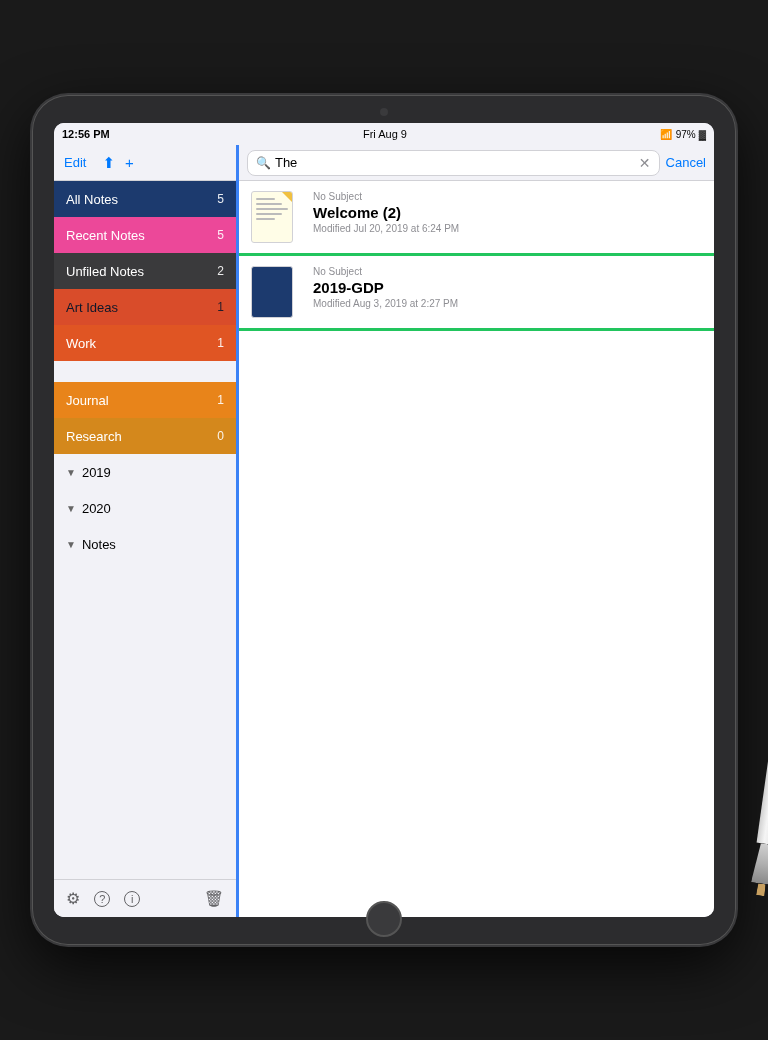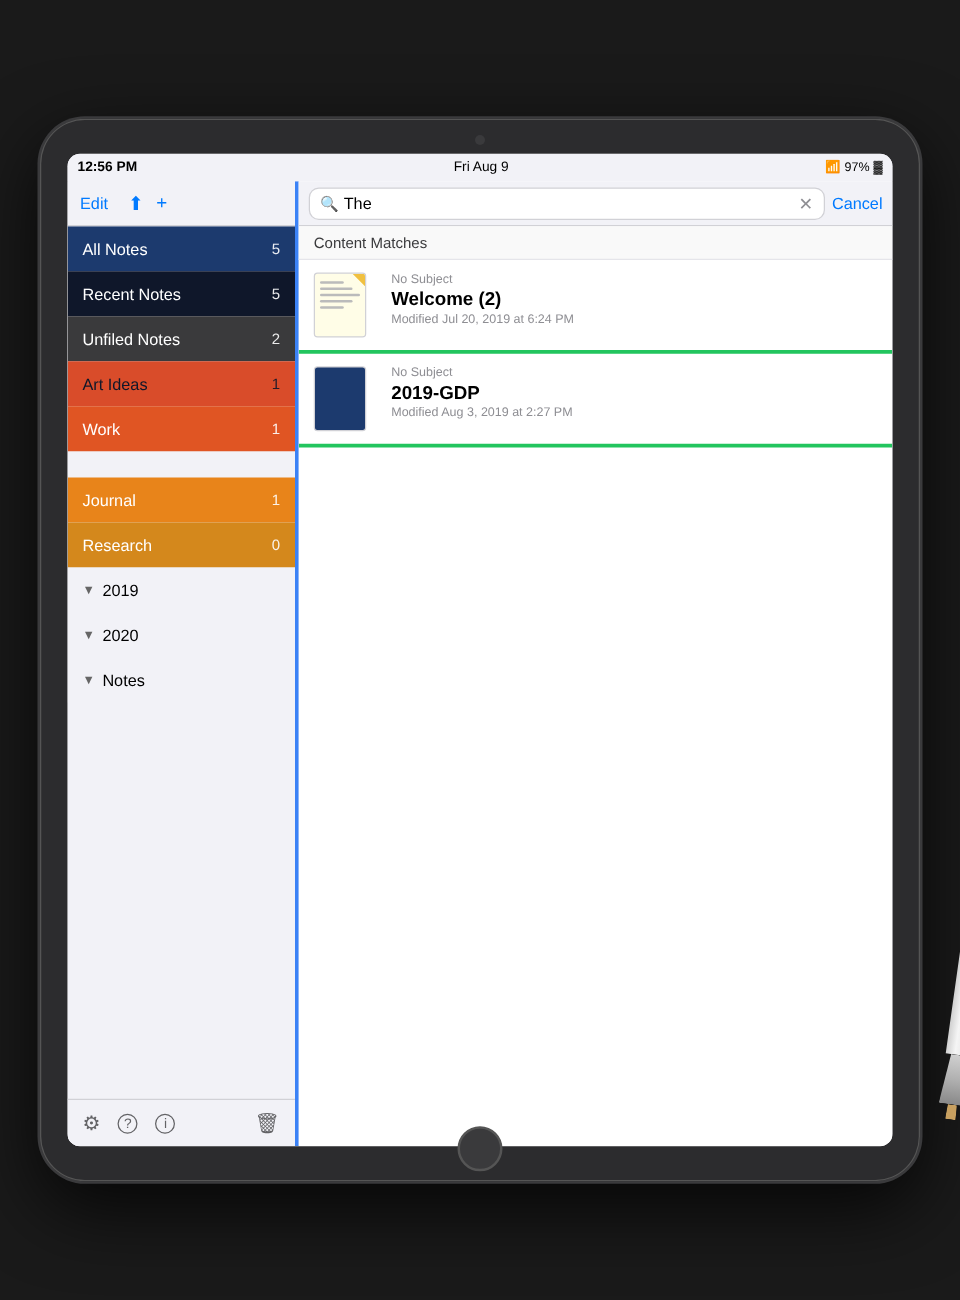--- a/index.html
+++ b/index.html
@@ -155,21 +155,21 @@
       cursor: pointer;
       font-size: 13px;
     }
 
     .sidebar-item.all-notes {
       background: #1c3a6e;
       color: white;
     }
 
     .sidebar-item.recent-notes {
-      background: #0f172a;
+      background: #ec4899;
       color: white;
     }
 
     .sidebar-item.unfiled-notes {
       background: #3a3a3c;
       color: white;
     }
 
     .sidebar-item.art-ideas {
       background: #d94c2a;
@@ -532,23 +532,20 @@
 
           <div class="search-bar">
             <div class="search-input-wrapper">
               <span class="search-icon">🔍</span>
               <input class="search-input" value="The" placeholder="Search" type="text" style="">
               <span class="clear-search">✕</span>
             </div>
             <span class="cancel-btn">Cancel</span>
           </div>
 
-          <div class="content-header">
-            <span>Content Matches</span>
-          </div>
 
           <div class="notes-list">
 
             <div class="note-item">
               <div class="note-thumbnail yellow">
                 <div class="note-thumbnail-lines">
                   <div class="thumb-line short"></div>
                   <div class="thumb-line medium"></div>
                   <div class="thumb-line full"></div>
                   <div class="thumb-line medium"></div>

